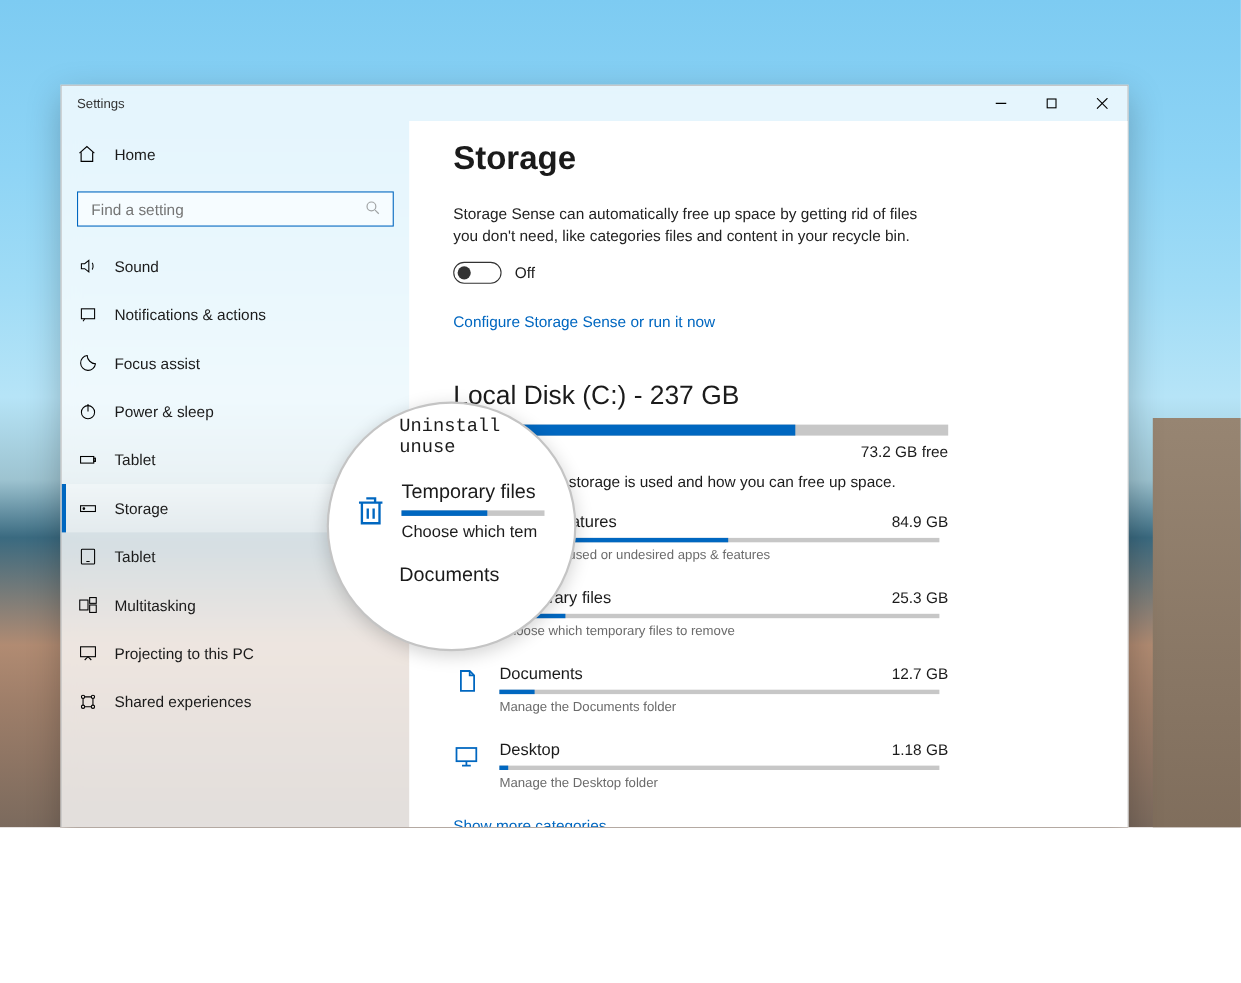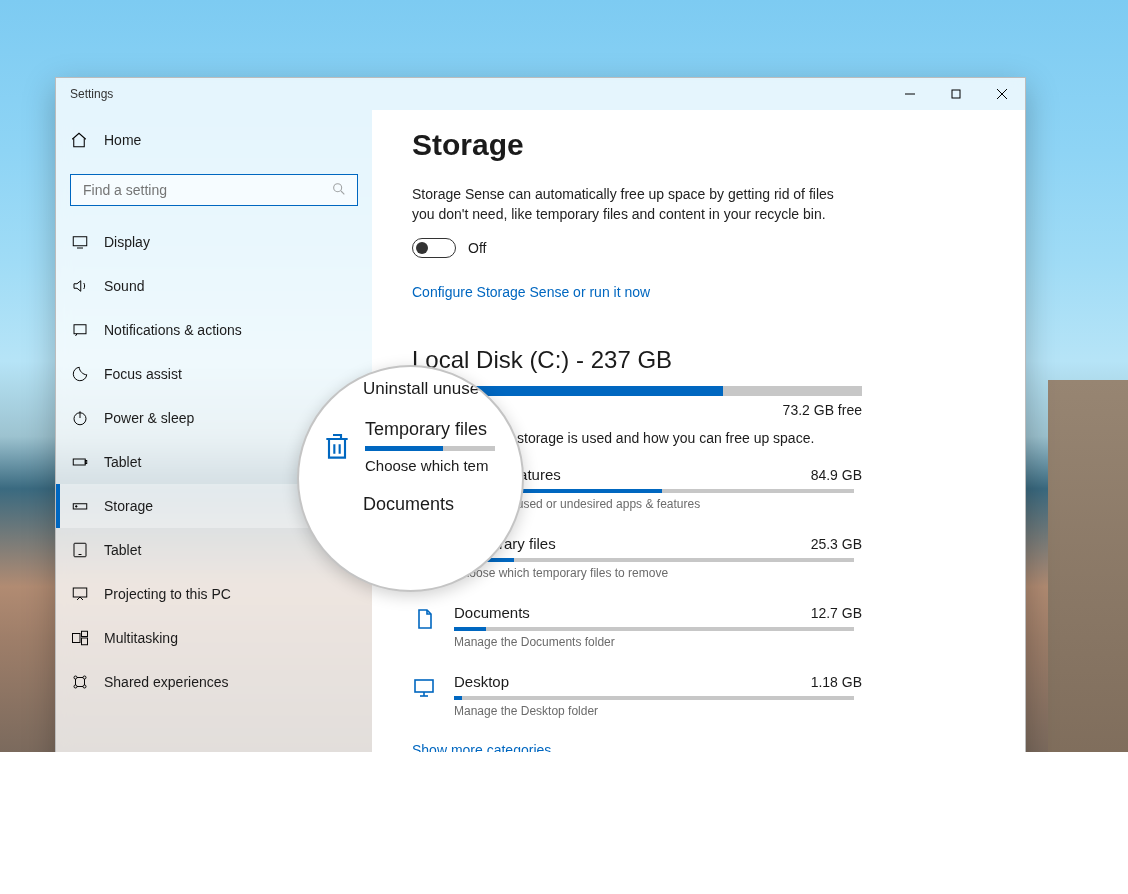--- a/index.html
+++ b/index.html
@@ -70,21 +70,21 @@
 .cat .val{font-size:14px;}
 .cat .cbar{height:4px;background:#c7c7c7;margin:6px 0 4px 0;width:400px;}
 .cat .cbar .fill{height:100%;background:#0067c0;}
 .cat .sub{font-size:12px;color:#6b6b6b;}
 
 
 .mag{position:absolute;top:365px;left:297px;width:223px;height:223px;border-radius:50%;
   border:2px solid #c4c4c4;background:#fff;box-shadow:0 4px 16px rgba(0,0,0,.18);
   overflow:hidden;z-index:20;}
 .mag-inner{position:absolute;top:-10px;left:0;padding:22px 22px;box-sizing:border-box;width:100%;}
-.mag .title1{font-size:17px;margin-left:42px;}
+.mag .title1{font-size:17px;margin-left:42px;font-family:Liberation Mono, monospace;}
 .mag .temp{display:flex;align-items:center;margin-top:20px;}
 .mag .ticon{width:34px;color:#0067c0;}
 .mag .tbody{margin-left:10px;}
 .mag .tname{font-size:18px;}
 .mag .tbar{width:130px;height:5px;background:#c7c7c7;margin:6px 0;}
 .mag .tbar .fill{height:100%;width:60%;background:#0067c0;}
 .mag .tsub{font-size:15px;}
 .mag .doc{font-size:18px;margin-left:42px;margin-top:20px;}
 
 .icon svg, .cicon svg, .ticon svg{display:block;}
@@ -137,29 +137,20 @@
             <svg viewBox="0 0 24 24" fill="none" stroke="#666" stroke-width="1.6">
                 <circle cx="10" cy="10" r="6"></circle>
                 <line x1="15" y1="15" x2="20" y2="20"></line>
               </svg>
           </span>
         </div>
 
 
         <div class="nav">
 
-          <div class="nav-item">
-            <span class="icon">
-                <svg width="18" height="18" viewBox="0 0 24 24" fill="none" stroke="#000" stroke-width="1.3">
-                  <rect x="3" y="5" width="18" height="12"></rect>
-                  <line x1="8" y1="20" x2="16" y2="20"></line>
-                </svg>
-              </span>
-            <span class="lbl">Display</span>
-          </div>
 
           <div class="nav-item">
             <span class="icon">
                 <svg width="18" height="18" viewBox="0 0 24 24" fill="none" stroke="#000" stroke-width="1.3">
                   <path d="M4 9v6h4l5 4V5L8 9H4z"></path>
                   <path d="M17 8c1.5 1.5 1.5 6.5 0 8"></path>
                 </svg>
               </span>
             <span class="lbl">Sound</span>
           </div>
@@ -214,41 +205,41 @@
           </div>
 
           <div class="nav-item">
             <span class="icon">
                 <svg width="18" height="18" viewBox="0 0 24 24" fill="none" stroke="#000" stroke-width="1.3">
                   <rect x="4" y="3" width="16" height="18" rx="1"></rect>
                   <line x1="10" y1="18" x2="14" y2="18"></line>
                 </svg>
               </span>
             <span class="lbl">Tablet</span>
-          </div>
-
-          <div class="nav-item">
-            <span class="icon">
-                <svg width="18" height="18" viewBox="0 0 24 24" fill="none" stroke="#000" stroke-width="1.3">
-                  <rect x="3" y="4" width="18" height="12"></rect>
-                  <path d="M8 20l4-4 4 4"></path>
-                </svg>
-              </span>
-            <span class="lbl">Projecting to this PC</span>
           </div>
 
           <div class="nav-item">
             <span class="icon">
                 <svg width="18" height="18" viewBox="0 0 24 24" fill="none" stroke="#000" stroke-width="1.3">
                   <rect x="2" y="6" width="10" height="12"></rect>
                   <rect x="14" y="3" width="8" height="7"></rect>
                   <rect x="14" y="12" width="8" height="9"></rect>
                 </svg>
               </span>
             <span class="lbl">Multitasking</span>
+          </div>
+
+          <div class="nav-item">
+            <span class="icon">
+                <svg width="18" height="18" viewBox="0 0 24 24" fill="none" stroke="#000" stroke-width="1.3">
+                  <rect x="3" y="4" width="18" height="12"></rect>
+                  <path d="M8 20l4-4 4 4"></path>
+                </svg>
+              </span>
+            <span class="lbl">Projecting to this PC</span>
           </div>
 
           <div class="nav-item">
             <span class="icon">
                 <svg width="18" height="18" viewBox="0 0 24 24" fill="none" stroke="#000" stroke-width="1.3">
                   <circle cx="6" cy="6" r="2"></circle>
                   <circle cx="18" cy="6" r="2"></circle>
                   <circle cx="6" cy="18" r="2"></circle>
                   <circle cx="18" cy="18" r="2"></circle>
                   <path d="M8 6h8M6 8v8M18 8v8M8 18h8"></path>
@@ -257,21 +248,21 @@
             <span class="lbl">Shared experiences</span>
           </div>
 
         </div>
       </div>
 
       <div class="content">
         <div class="content-inner">
           <h1 class="page">Storage</h1>
 
-          <div class="sense-desc">Storage Sense can automatically free up space by getting rid of files you don't need, like temporary files and content in your recycle bin.</div>
+          <div class="sense-desc">Storage Sense can automatically free up space by getting rid of files you don't need, like categories files and content in your recycle bin.</div>
 
           <div class="toggle-row">
             <div class="toggle-track">
               <div class="toggle-knob"></div>
             </div>
             <div class="toggle-label">Off</div>
           </div>
 
           <div class="link">Configure Storage Sense or run it now</div>
 

